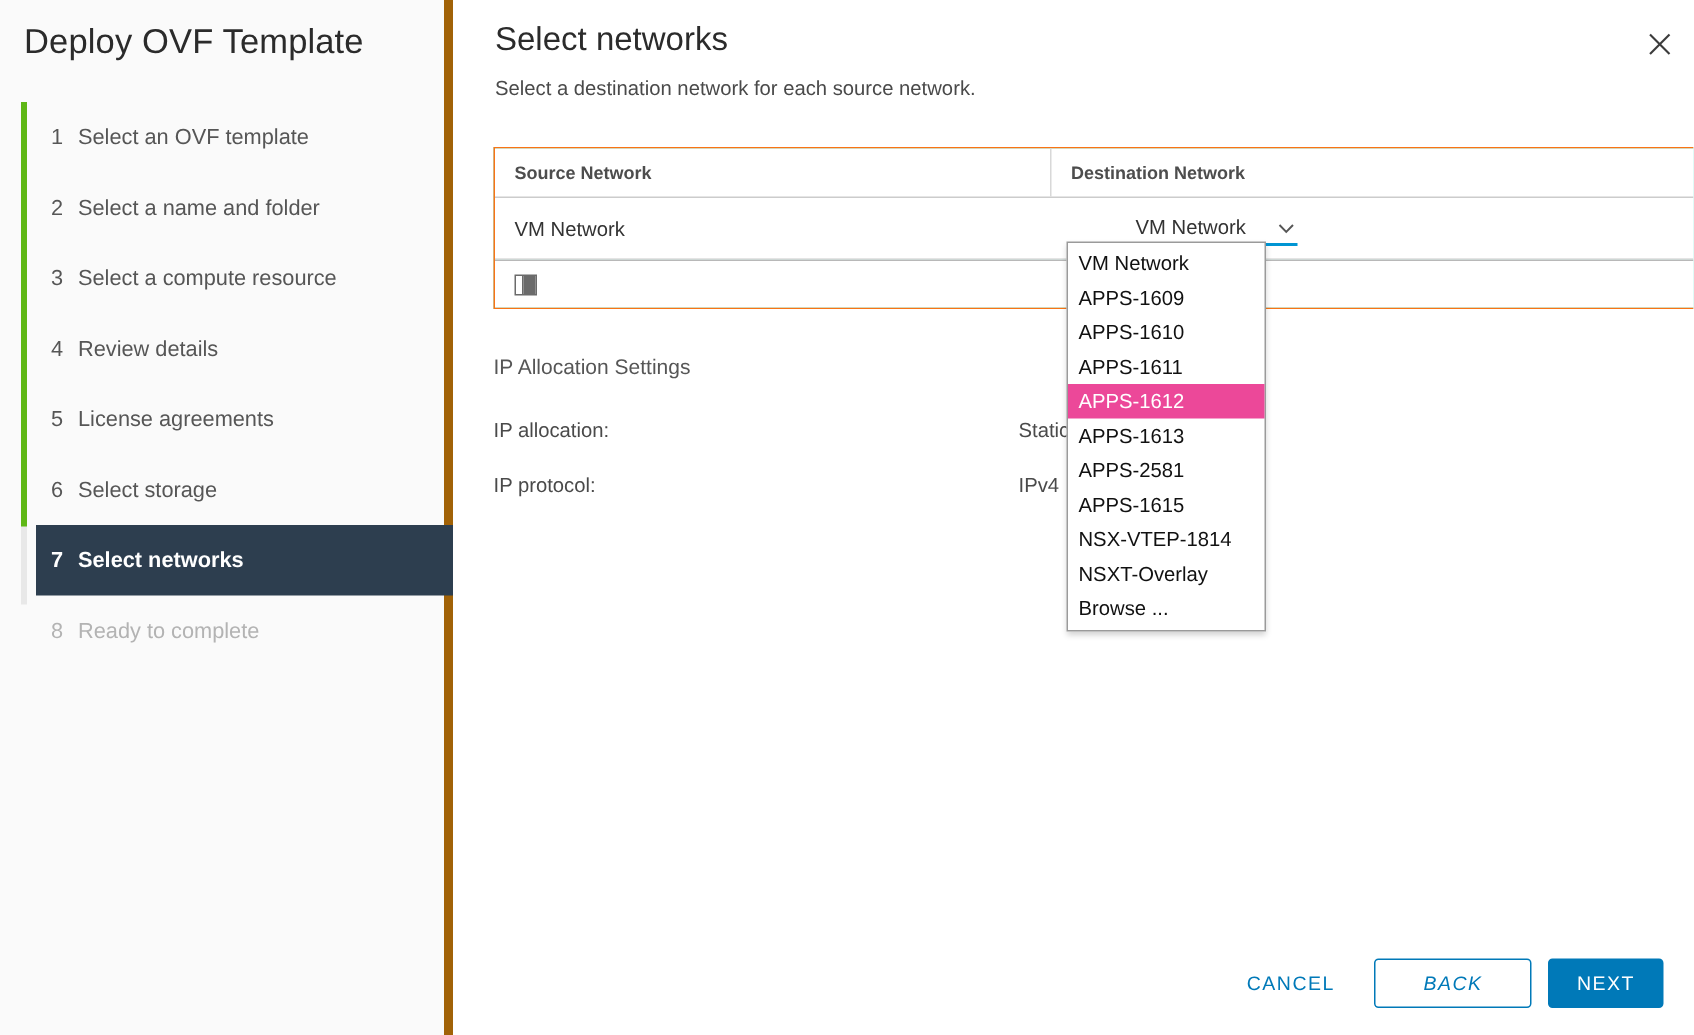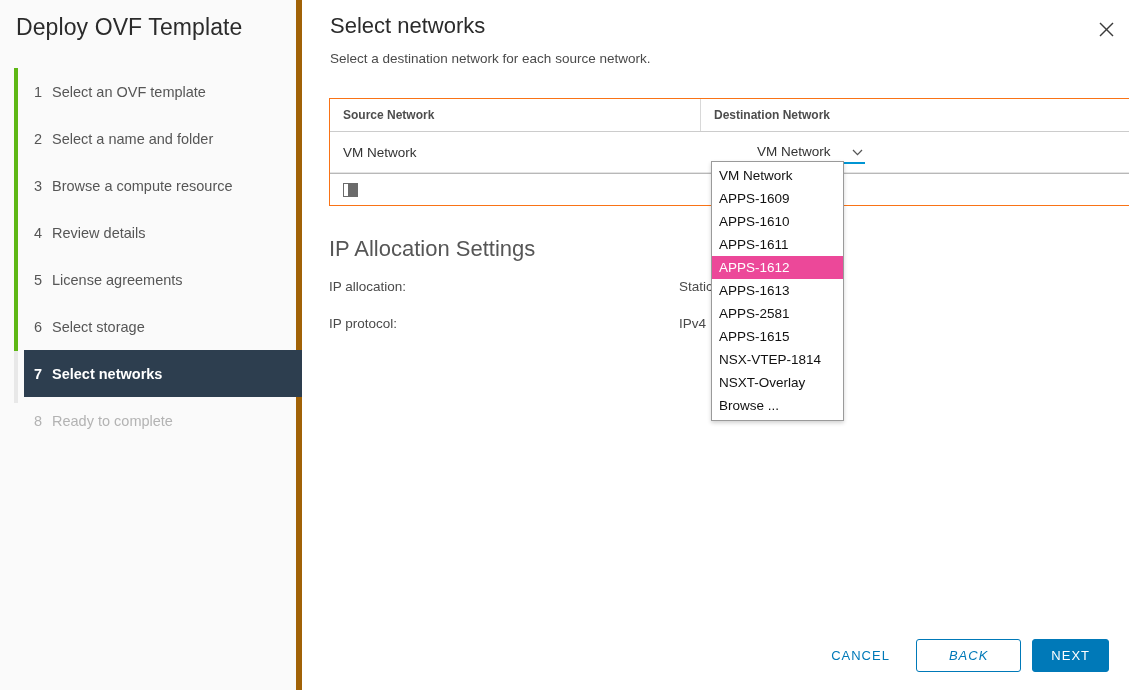--- a/index.html
+++ b/index.html
@@ -195,21 +195,21 @@
   #item-count {
     margin-left: auto;
     font-size: 13px;
     color: #4d4d4d;
   }
 
   
   #ip-section-title {
     position: absolute;
     left: 27px; top: 236px;
-    font-size: 22px;
+    font-size: 14px;
     color: #565656;
     white-space: nowrap;
   }
   .ip-row {
     position: absolute;
     left: 27px;
     width: 785px;
     height: 18px;
     font-size: 13.5px;
     color: #4a4a4a;
@@ -304,21 +304,21 @@
       <div class="step">
         <span class="step-num">1</span>
         <span>Select an OVF template</span>
       </div>
       <div class="step">
         <span class="step-num">2</span>
         <span>Select a name and folder</span>
       </div>
       <div class="step">
         <span class="step-num">3</span>
-        <span>Browse a compute resource</span>
+        <span>Select a compute resource</span>
       </div>
       <div class="step">
         <span class="step-num">4</span>
         <span>Review details</span>
       </div>
       <div class="step">
         <span class="step-num">5</span>
         <span>License agreements</span>
       </div>
       <div class="step">

